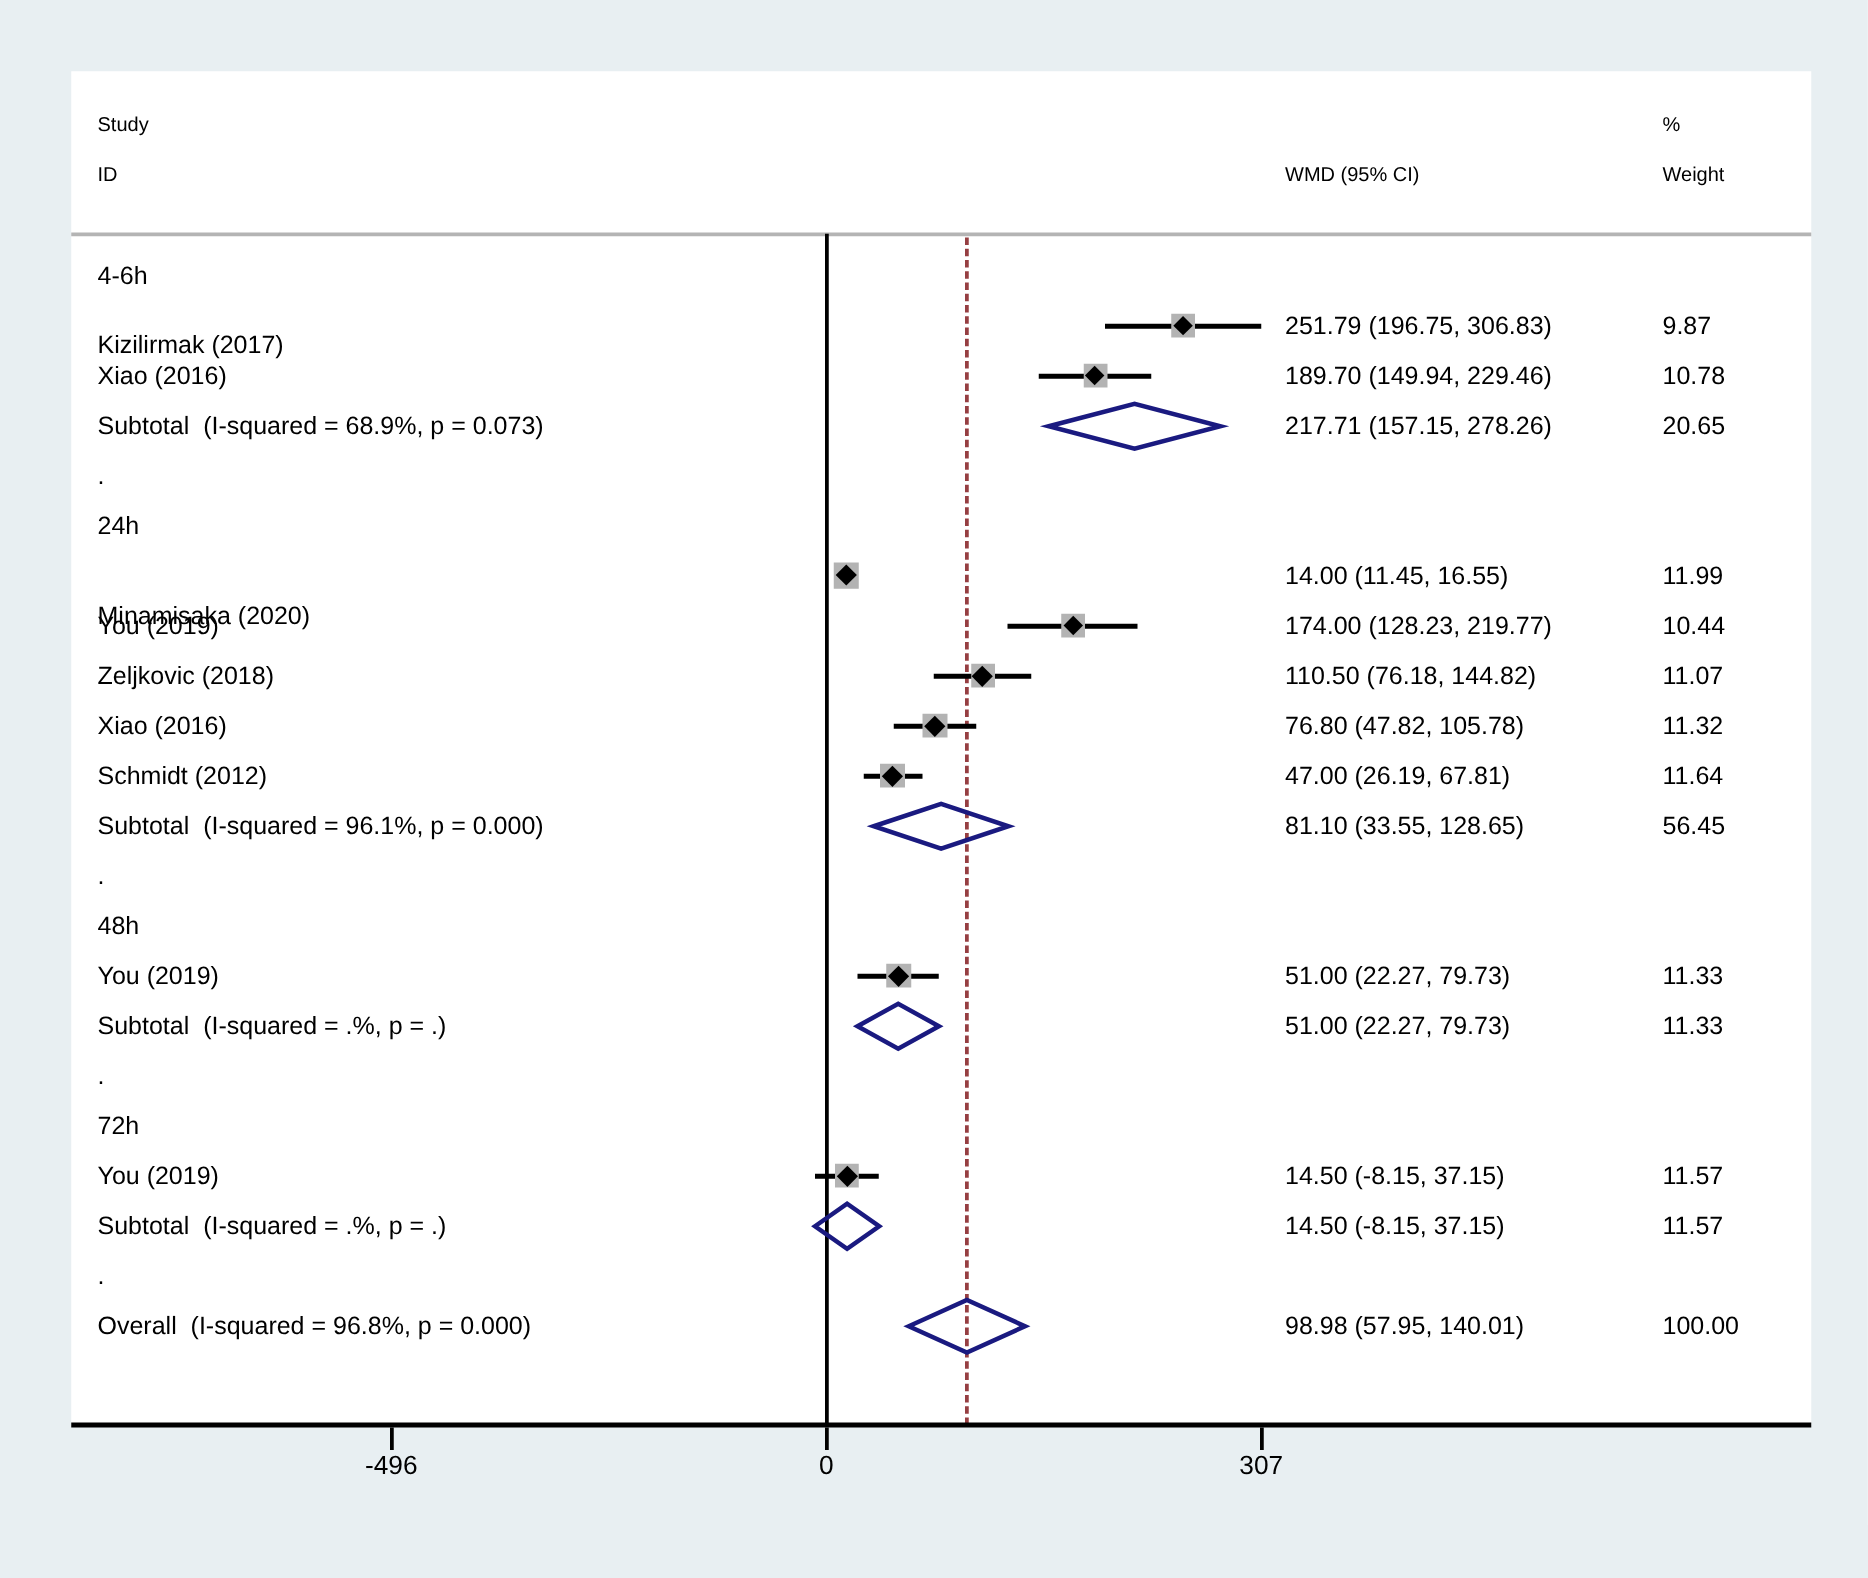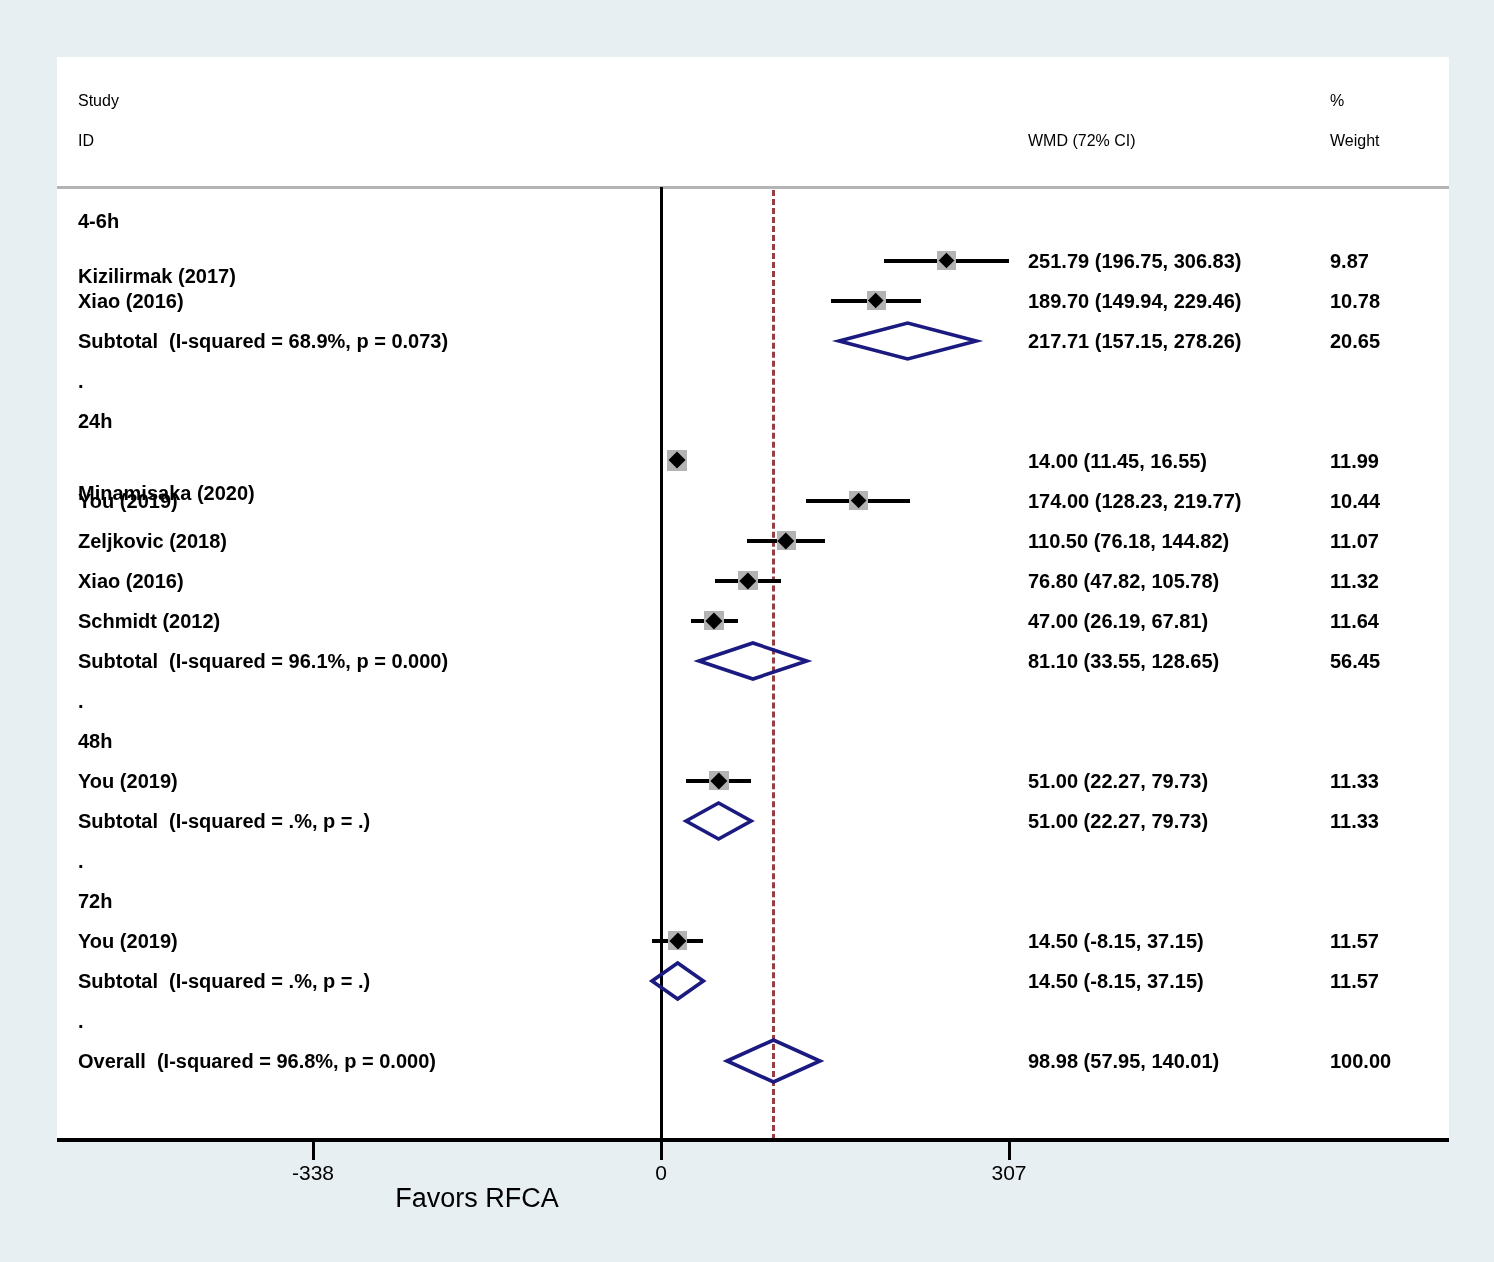--- a/index.html
+++ b/index.html
@@ -1,21 +1,21 @@
 <!DOCTYPE html>
 <html><head>
 <meta charset="utf-8">
 <style>
   html,body{margin:0;padding:0;background:#e8eff2;}
   .canvas{
     position:relative;width:1494px;height:1262px;background:#e8eff2;
     font-family:"Liberation Sans","DejaVu Sans",sans-serif;color:#000;overflow:hidden;
   }
   .plot-area{position:absolute;left:57px;top:57px;width:1392px;height:1083px;background:#ffffff;}
-  .txt{position:absolute;font-size:20px;line-height:26px;white-space:pre;color:#000;font-weight:bold;}
+  .txt{position:absolute;font-size:20px;line-height:26px;white-space:pre;color:#000;}
   .hdr{position:absolute;font-size:16px;line-height:26px;white-space:pre;color:#000;}
   .sep-line{position:absolute;left:57px;top:186px;width:1392px;height:3px;background:#b4b4b4;}
   .axis-line{position:absolute;left:57px;top:1138px;width:1392px;height:4px;background:#000;}
   .zero-line{position:absolute;width:3px;background:#000;}
   .ref-line{position:absolute;width:0;border-left:3px dashed #963f42;}
   .tick{position:absolute;width:3px;height:18px;top:1142px;background:#000;}
   .tick-label{position:absolute;top:1160px;width:120px;margin-left:-60px;text-align:center;font-size:21px;line-height:26px;}
   .favors{position:absolute;top:1182px;width:320px;margin-left:-160px;text-align:center;font-size:27px;line-height:32px;}
   .ci-line{position:absolute;height:4px;background:#000;}
   .wbox{position:absolute;background:#b3b3b3;}
@@ -24,21 +24,21 @@
   svg.diamond{position:absolute;overflow:visible;}
 </style>
 </head>
 <body>
 
 <div class="canvas">
   <div class="plot-area"></div>
 
   <div class="hdr" style="left:78px;top:88px;">Study</div>
   <div class="hdr" style="left:78px;top:128px;">ID</div>
-  <div class="hdr" style="left:1028px;top:128px;">WMD (72% CI)</div>
+  <div class="hdr" style="left:1028px;top:128px;">WMD (95% CI)</div>
   <div class="hdr" style="left:1330px;top:88px;">%</div>
   <div class="hdr" style="left:1330px;top:128px;">Weight</div>
 
   <div class="sep-line"></div>
   <div class="zero-line" id="zero-line" style="left: 659.5px; top: 187px; height: 953px;"></div>
   <div class="ref-line" id="ref-line" style="left: 771.699px; top: 190px; height: 950px; border-left-color: rgb(150, 63, 66);"></div>
   <div class="axis-line"></div>
 
   <div id="rows">
       <div class="txt" style="left: 78px; top: 207.5px;">4-6h</div>
@@ -131,21 +131,20 @@
       <div class="txt" style="left: 1028px; top: 1047.5px;">98.98 (57.95, 140.01)</div>
       <div class="txt" style="left: 1330px; top: 1047.5px;">100.00</div>
       <svg class="diamond" width="101.01915309446258" height="50" style="left: 722.689px; top: 1035.5px;">
         <polygon points="4,25 50.50957654723129,4 97.01915309446258,25 50.50957654723129,46" fill="none" stroke="#1a1a80" stroke-width="3.6"></polygon>
       </svg>
     </div>
 
 
   <div id="ticks">
       <div class="tick" style="left: 311.5px;"></div>
-      <div class="tick-label" style="left: 313px;">-338</div>
+      <div class="tick-label" style="left: 313px;">-496</div>
       <div class="tick" style="left: 659.5px;"></div>
       <div class="tick-label" style="left: 661px;">0</div>
       <div class="tick" style="left: 1007.5px;"></div>
       <div class="tick-label" style="left: 1009px;">307</div>
     </div>
 
-  <div class="favors" style="left:477px;">Favors RFCA</div>
 </div>
 
 </body></html>

